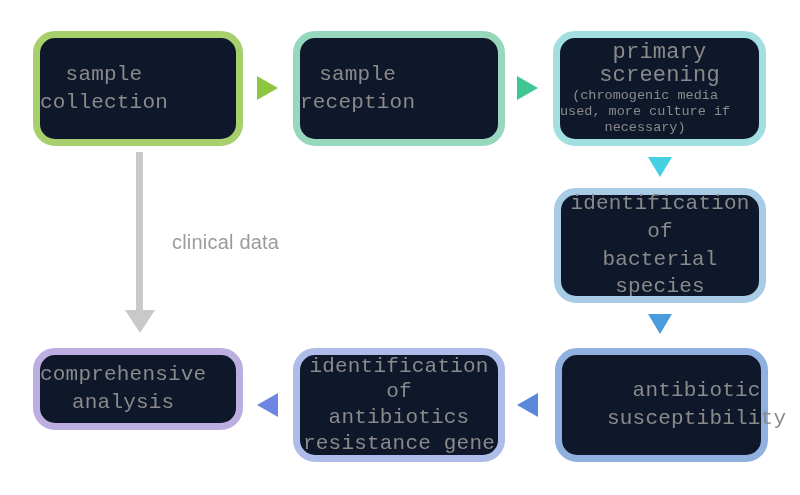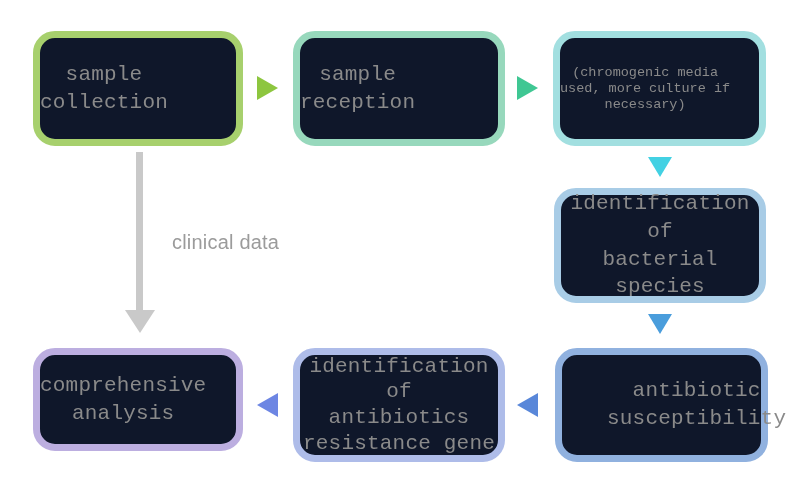--- a/index.html
+++ b/index.html
@@ -38,21 +38,21 @@
     margin-top: 1px;
   }
   .n1 { left: 33px;  top: 31px;  width: 210px; height: 115px; }
   .n2 { left: 293px; top: 31px;  width: 212px; height: 115px; }
   .n3 { left: 553px; top: 31px;  width: 213px; height: 115px; }
   .n3 .node-label { font-size: 22px; line-height: 1.05; }
   .n4 { left: 554px; top: 188px; width: 212px; height: 115px; }
   .n5 { left: 555px; top: 348px; width: 213px; height: 114px; padding-left: 45px; }
   .n6 { left: 293px; top: 348px; width: 212px; height: 114px; }
   .n6 .node-label { line-height: 1.22; }
-  .n7 { left: 33px;  top: 348px; width: 210px; height: 103px; }
+  .n7 { left: 33px;  top: 348px; width: 210px; height: 82px; }
   .tri {
     position: absolute;
     width: 0;
     height: 0;
     border-style: solid;
   }
   .tri-right { border-width: 12px 0 12px 21px; border-color: transparent; }
   .tri-down  { border-width: 20px 12px 0 12px; border-color: transparent; }
   .tri-left  { border-width: 12px 21px 12px 0; border-color: transparent; }
   .a1 { left: 257px; top: 76px;  }
@@ -93,20 +93,21 @@
     <div class="node-label">sample
 collection</div>
   </div>
 
   <div class="node n2" style="border-color: rgb(151, 216, 188);">
     <div class="node-label">sample
 reception</div>
   </div>
 
   <div class="node n3" style="border-color: rgb(162, 223, 224);">
+    <div class="node-label">primary screening</div>
     <div class="node-sublabel">(chromogenic media
 used, more culture if
 necessary)</div>
   </div>
 
   <div class="node n4" style="border-color: rgb(168, 204, 230);">
     <div class="node-label">identification of
 bacterial species</div>
   </div>
 

